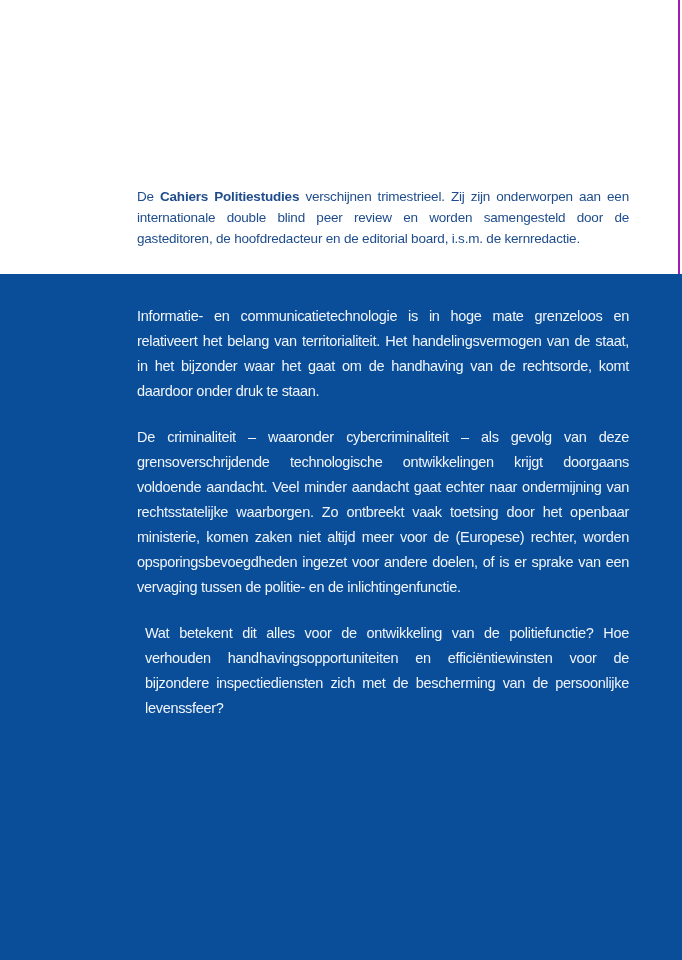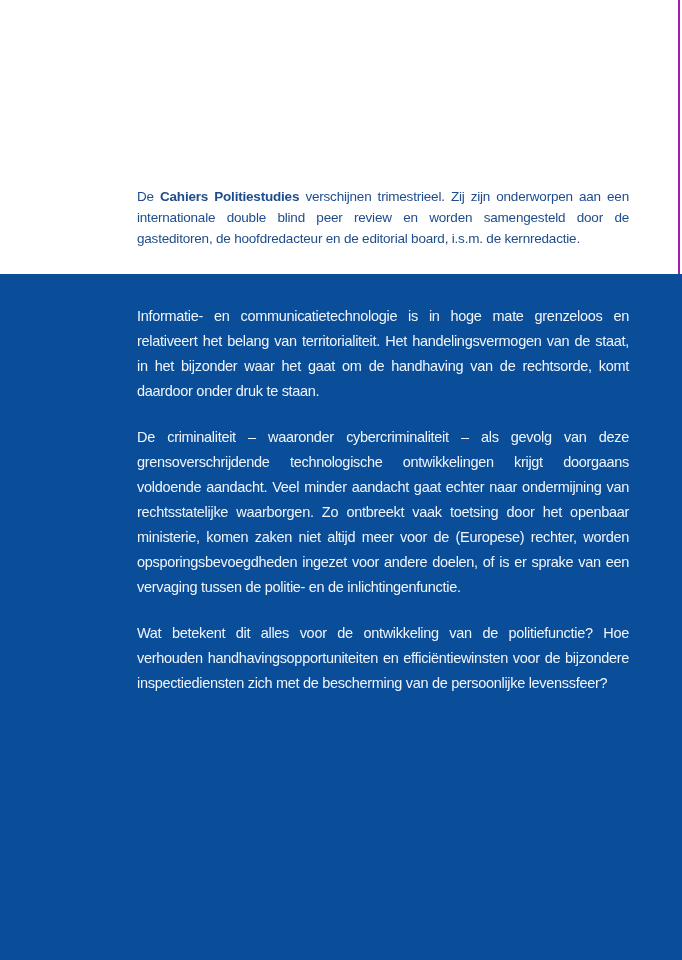--- a/index.html
+++ b/index.html
@@ -51,21 +51,21 @@
     left: 137px;
     top: 30px;
     width: 492px;
     color: #eff5fb;
     font-size: 14.5px;
     line-height: 25px;
     letter-spacing: -0.3px;
     text-align: justify;
   }
   .synopsis-text p { margin: 0 0 21px 0; }
-  .synopsis-text p:last-child { margin-bottom: 0; }
+  .synopsis-text p:last-child { margin-bottom: 0; margin-left: 8px; }
 </style>
 </head>
 <body>
 
 <div class="cover">
 
   <section class="top-section">
     <p class="publisher-note">
       <span>De</span>
       <strong>Cahiers Politiestudies</strong>

